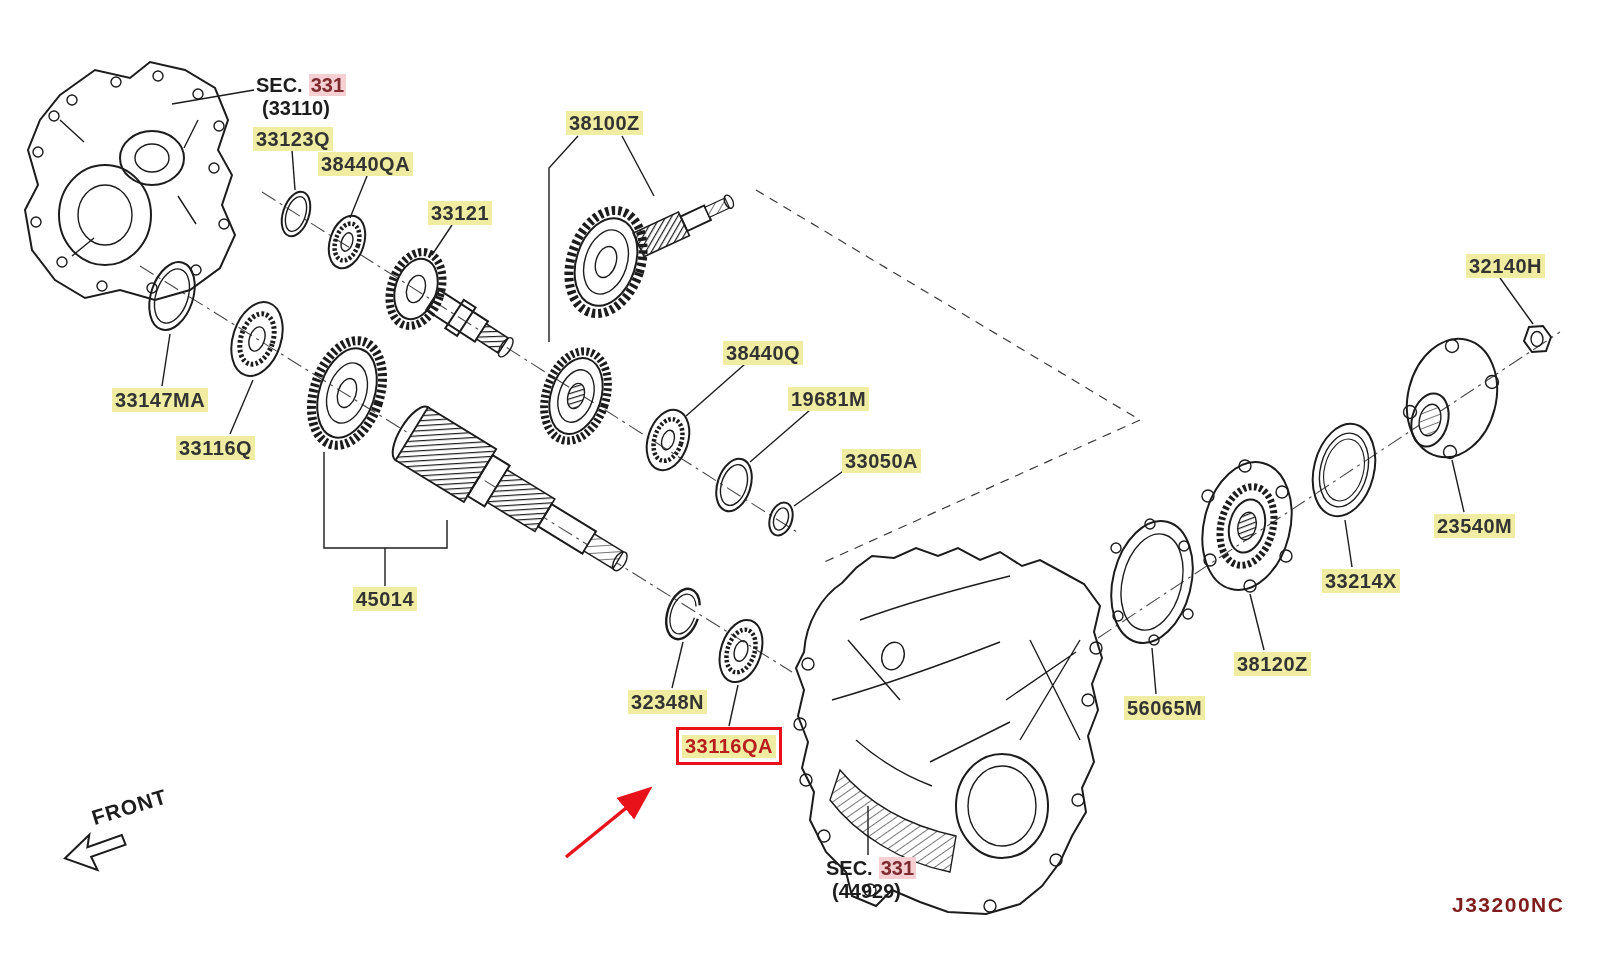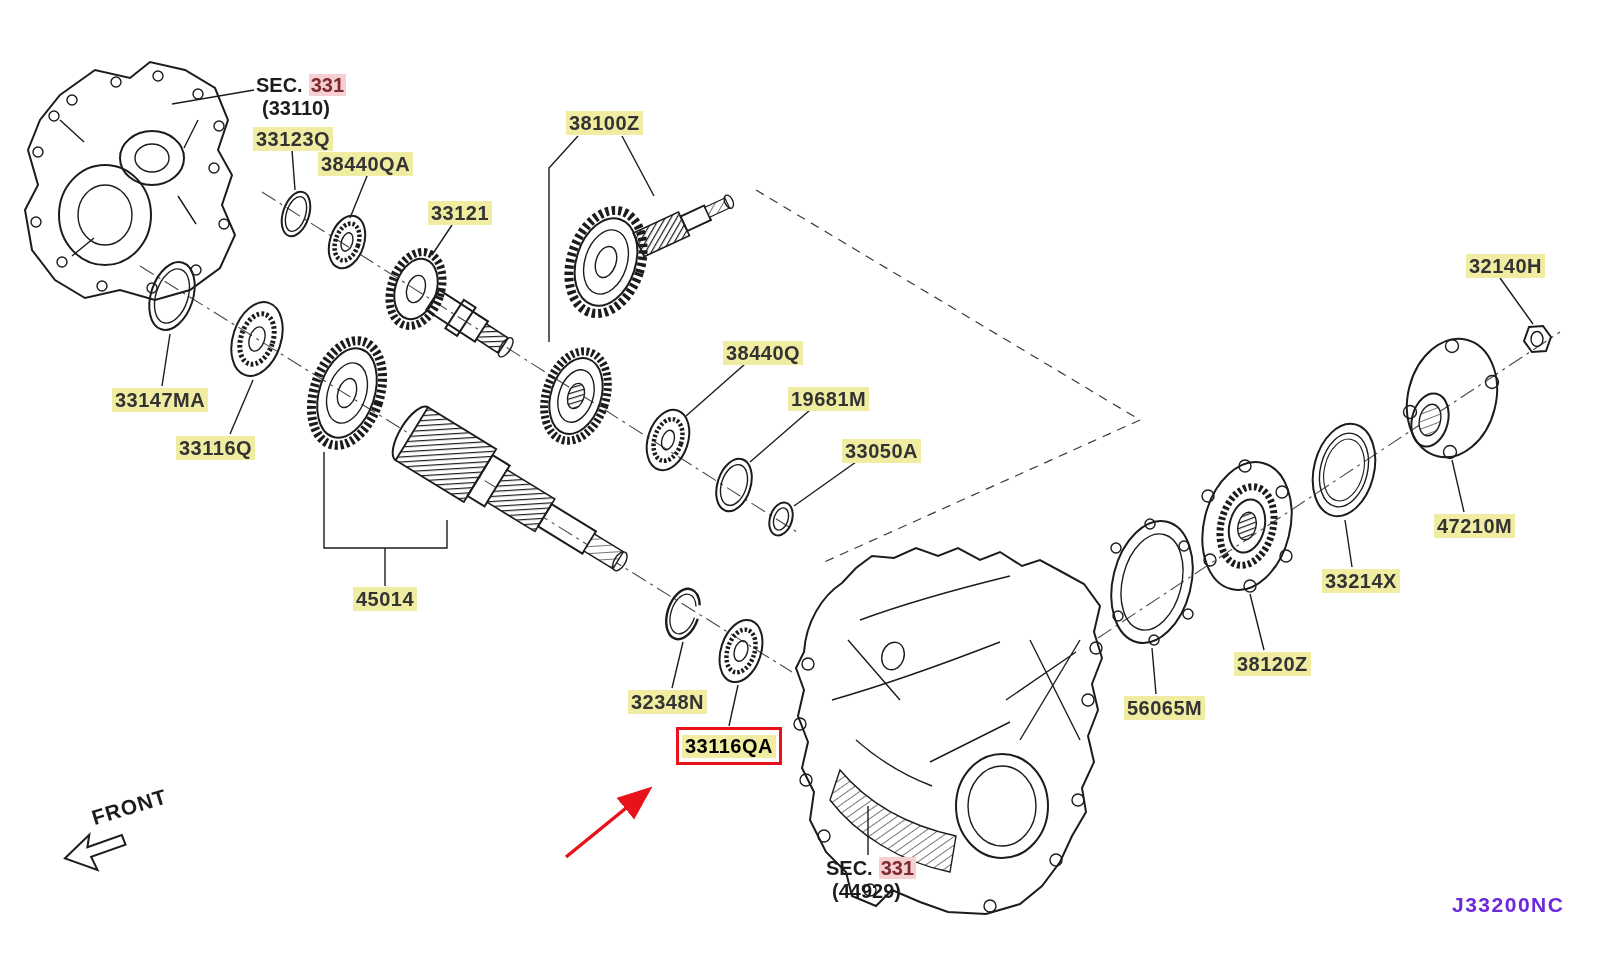--- a/index.html
+++ b/index.html
@@ -25,31 +25,31 @@
   .sec-label .sec-num{
     background:#f5cfd2;color:#7d2b2e;margin-left:6px;padding:0 2px;
   }
   .sec-label .sec-sub{padding-left:6px;}
   .red-callout-box{
     position:absolute;left:676px;top:727px;width:100px;height:32px;
     border:3px solid #e8121a;display:flex;align-items:center;justify-content:center;
     z-index:6;background:transparent;
   }
   .red-callout-box .plabel-inner{
-    font-weight:bold;font-size:20px;letter-spacing:0.5px;color:#000000;
+    font-weight:bold;font-size:20px;letter-spacing:0.5px;color:#b91c1c;
     background:#f0eda2;padding:0 3px;white-space:nowrap;
   }
   .front-label{
     position:absolute;left:96px;top:806px;font-weight:bold;font-size:21px;
     color:#1c1c1c;transform:rotate(-17deg);transform-origin:left bottom;
     letter-spacing:1px;z-index:5;
   }
   .code-label{
     position:absolute;left:1452px;top:893px;font-weight:bold;font-size:21px;
-    letter-spacing:1.5px;color:#6d28d9;z-index:5;
+    letter-spacing:1.5px;color:#7f1d1d;z-index:5;
   }
 </style>
 </head>
 <body>
 
 <div class="stage">
 
 <svg width="1598" height="973" viewBox="0 0 1598 973">
   <defs>
     <pattern id="hatchD" width="5" height="5" patternUnits="userSpaceOnUse" patternTransform="rotate(55)">
@@ -309,24 +309,24 @@
 
 <div class="plabel" style="left:253px;top:127px">33123Q</div>
 <div class="plabel" style="left:318px;top:152px">38440QA</div>
 <div class="plabel" style="left:566px;top:111px">38100Z</div>
 <div class="plabel" style="left:428px;top:201px">33121</div>
 <div class="plabel" style="left:112px;top:388px">33147MA</div>
 <div class="plabel" style="left:176px;top:436px">33116Q</div>
 <div class="plabel" style="left:353px;top:587px">45014</div>
 <div class="plabel" style="left:723px;top:341px">38440Q</div>
 <div class="plabel" style="left:788px;top:387px">19681M</div>
-<div class="plabel" style="left:842px;top:439px">33050A</div>
+<div class="plabel" style="left:842px;top:449px">33050A</div>
 <div class="plabel" style="left:628px;top:690px">32348N</div>
 <div class="plabel" style="left:1466px;top:254px">32140H</div>
-<div class="plabel" style="left:1434px;top:514px">47210M</div>
+<div class="plabel" style="left:1434px;top:514px">23540M</div>
 <div class="plabel" style="left:1322px;top:569px">33214X</div>
 <div class="plabel" style="left:1234px;top:652px">38120Z</div>
 <div class="plabel" style="left:1124px;top:696px">56065M</div>
 
 <div class="red-callout-box">
   <span class="plabel-inner">33116QA</span>
 </div>
 
 <div class="front-label">FRONT</div>
 

